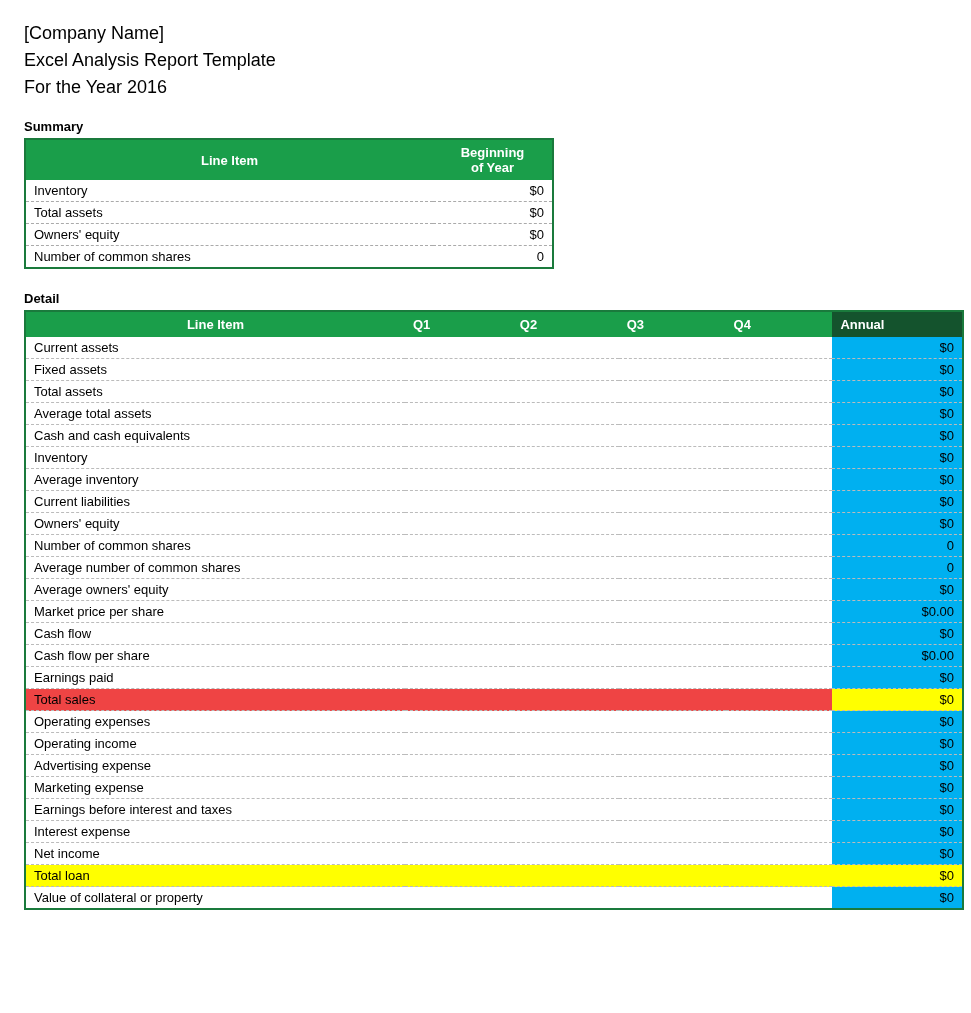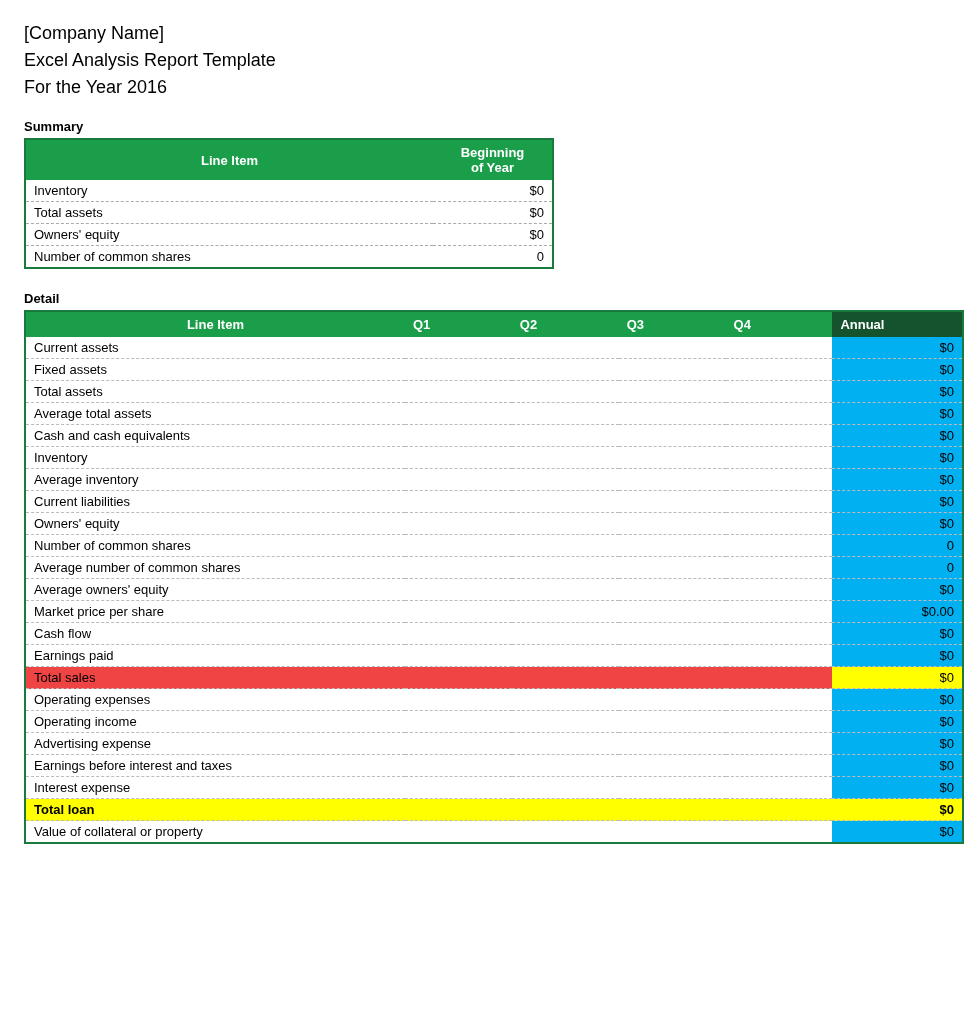--- a/index.html
+++ b/index.html
@@ -80,21 +80,21 @@
     .detail-table tbody tr.total-sales-row td {
       background-color: #ef4444;
       font-weight: normal;
       border-bottom: 1px dashed #bbb;
     }
     .detail-table tbody tr.total-sales-row td.annual-cell {
       background-color: #ffff00;
     }
     .detail-table tbody tr.total-loan-row td {
       background-color: #ffff00;
-      font-weight: bold;
+      font-weight: normal;
       border-bottom: 1px dashed #bbb;
     }
     .detail-table tbody tr.total-loan-row td.annual-cell {
       background-color: #ffff00;
     }
     .detail-table tbody tr:last-child td { border-bottom: none; }
   </style>
 </head>
 <body>
 
@@ -251,20 +251,28 @@
   </tr>
       <tr>
     <td>Cash flow</td>
     <td class="q-cell"></td>
     <td class="q-cell"></td>
     <td class="q-cell"></td>
     <td class="q-cell"></td>
     <td class="annual-cell">$0</td>
   </tr>
       <tr>
+    <td>Cash flow per share</td>
+    <td class="q-cell"></td>
+    <td class="q-cell"></td>
+    <td class="q-cell"></td>
+    <td class="q-cell"></td>
+    <td class="annual-cell">$0.00</td>
+  </tr>
+      <tr>
     <td>Earnings paid</td>
     <td class="q-cell"></td>
     <td class="q-cell"></td>
     <td class="q-cell"></td>
     <td class="q-cell"></td>
     <td class="annual-cell">$0</td>
   </tr>
       <tr class="total-sales-row">
     <td>Total sales</td>
     <td class="q-cell"></td>
@@ -291,29 +299,45 @@
   </tr>
       <tr>
     <td>Advertising expense</td>
     <td class="q-cell"></td>
     <td class="q-cell"></td>
     <td class="q-cell"></td>
     <td class="q-cell"></td>
     <td class="annual-cell">$0</td>
   </tr>
       <tr>
+    <td>Marketing expense</td>
+    <td class="q-cell"></td>
+    <td class="q-cell"></td>
+    <td class="q-cell"></td>
+    <td class="q-cell"></td>
+    <td class="annual-cell">$0</td>
+  </tr>
+      <tr>
     <td>Earnings before interest and taxes</td>
     <td class="q-cell"></td>
     <td class="q-cell"></td>
     <td class="q-cell"></td>
     <td class="q-cell"></td>
     <td class="annual-cell">$0</td>
   </tr>
       <tr>
     <td>Interest expense</td>
+    <td class="q-cell"></td>
+    <td class="q-cell"></td>
+    <td class="q-cell"></td>
+    <td class="q-cell"></td>
+    <td class="annual-cell">$0</td>
+  </tr>
+      <tr>
+    <td>Net income</td>
     <td class="q-cell"></td>
     <td class="q-cell"></td>
     <td class="q-cell"></td>
     <td class="q-cell"></td>
     <td class="annual-cell">$0</td>
   </tr>
       <tr class="total-loan-row">
     <td>Total loan</td>
     <td class="q-cell"></td>
     <td class="q-cell"></td>

